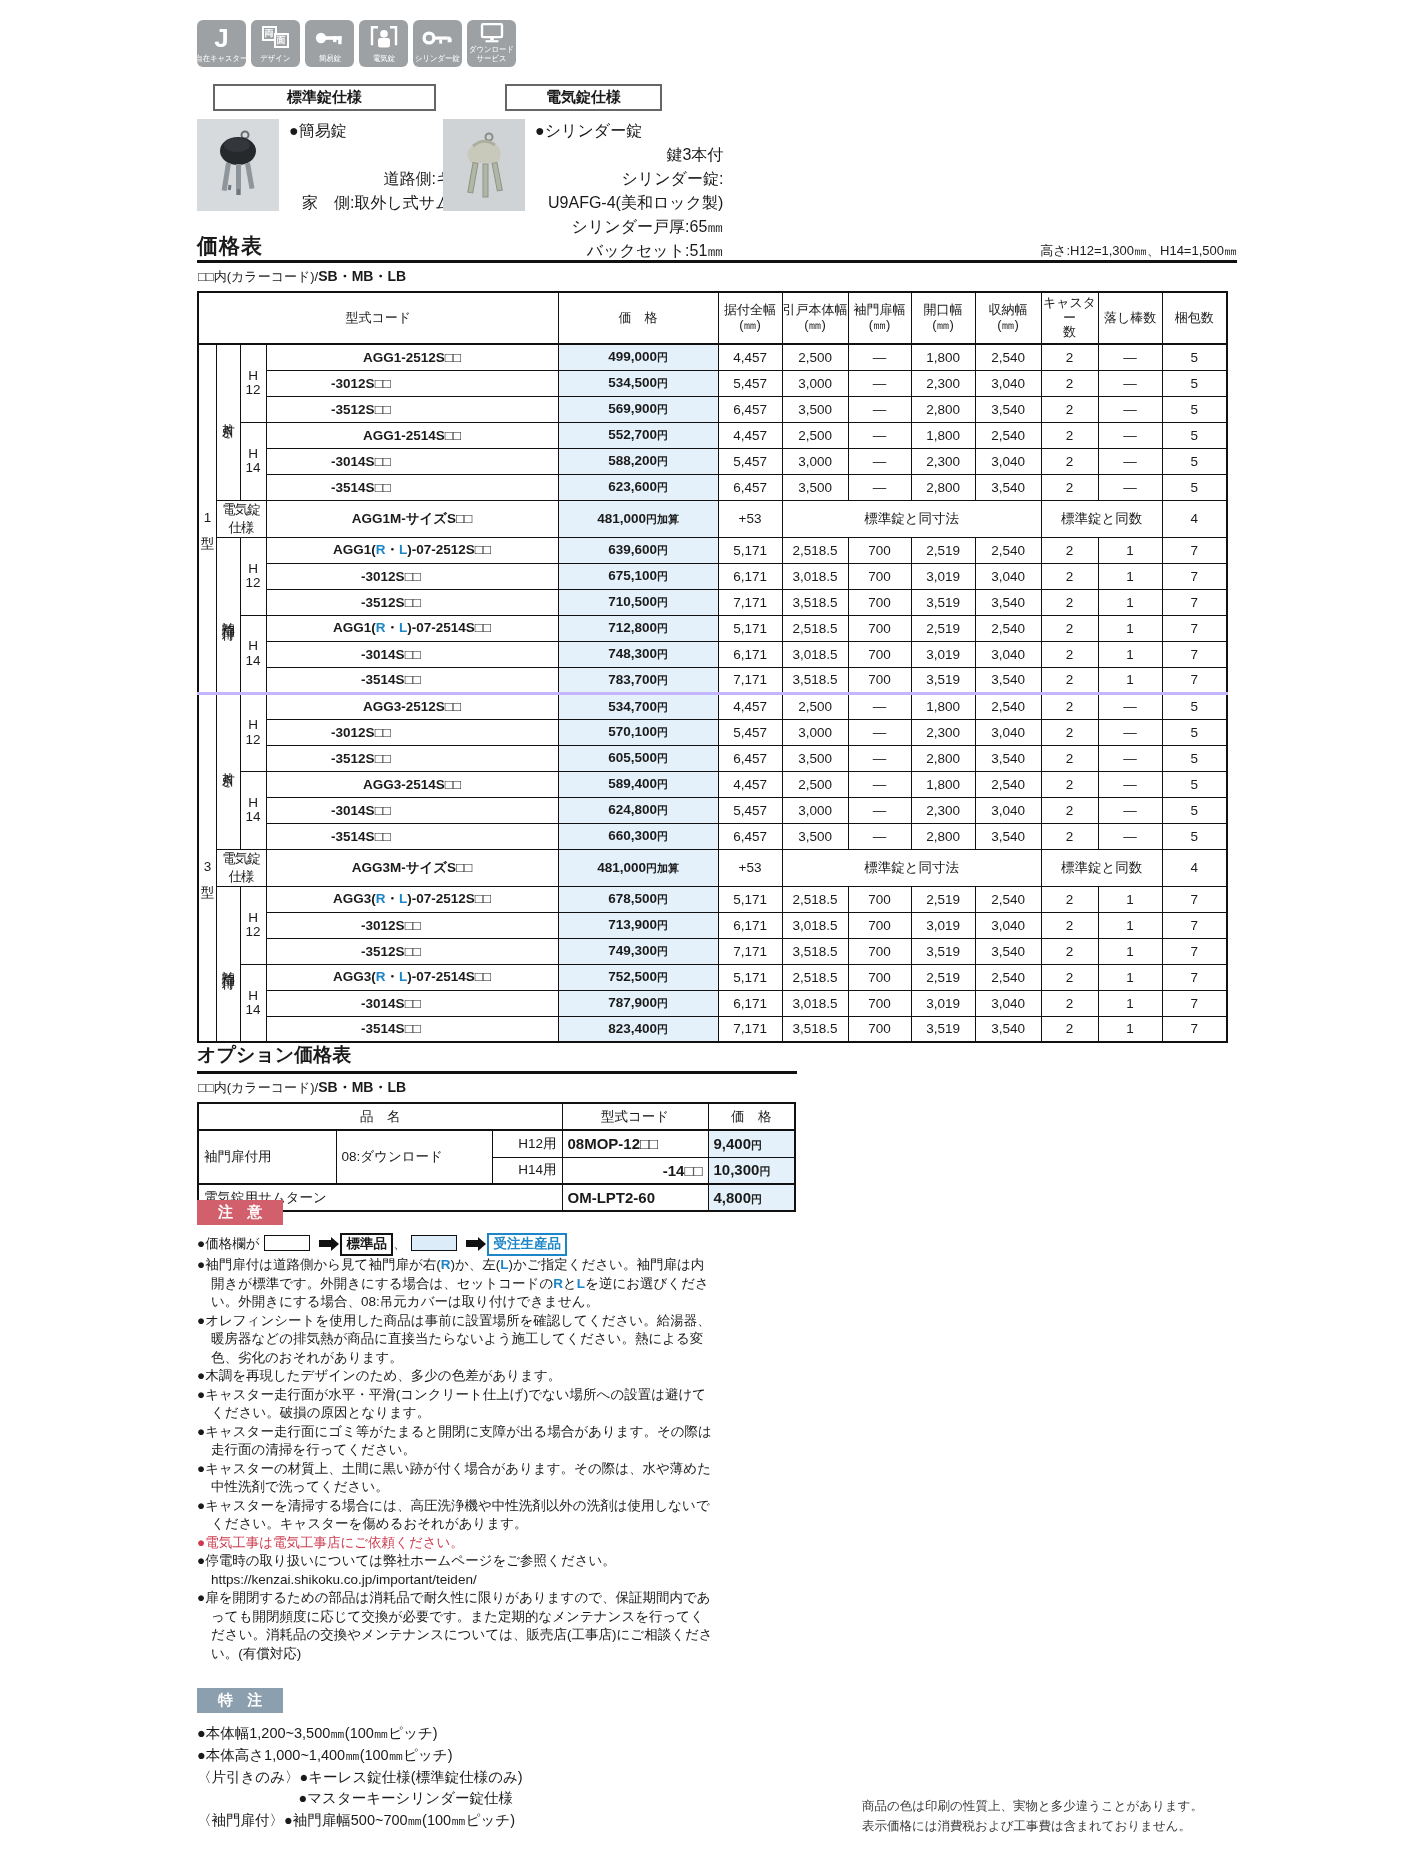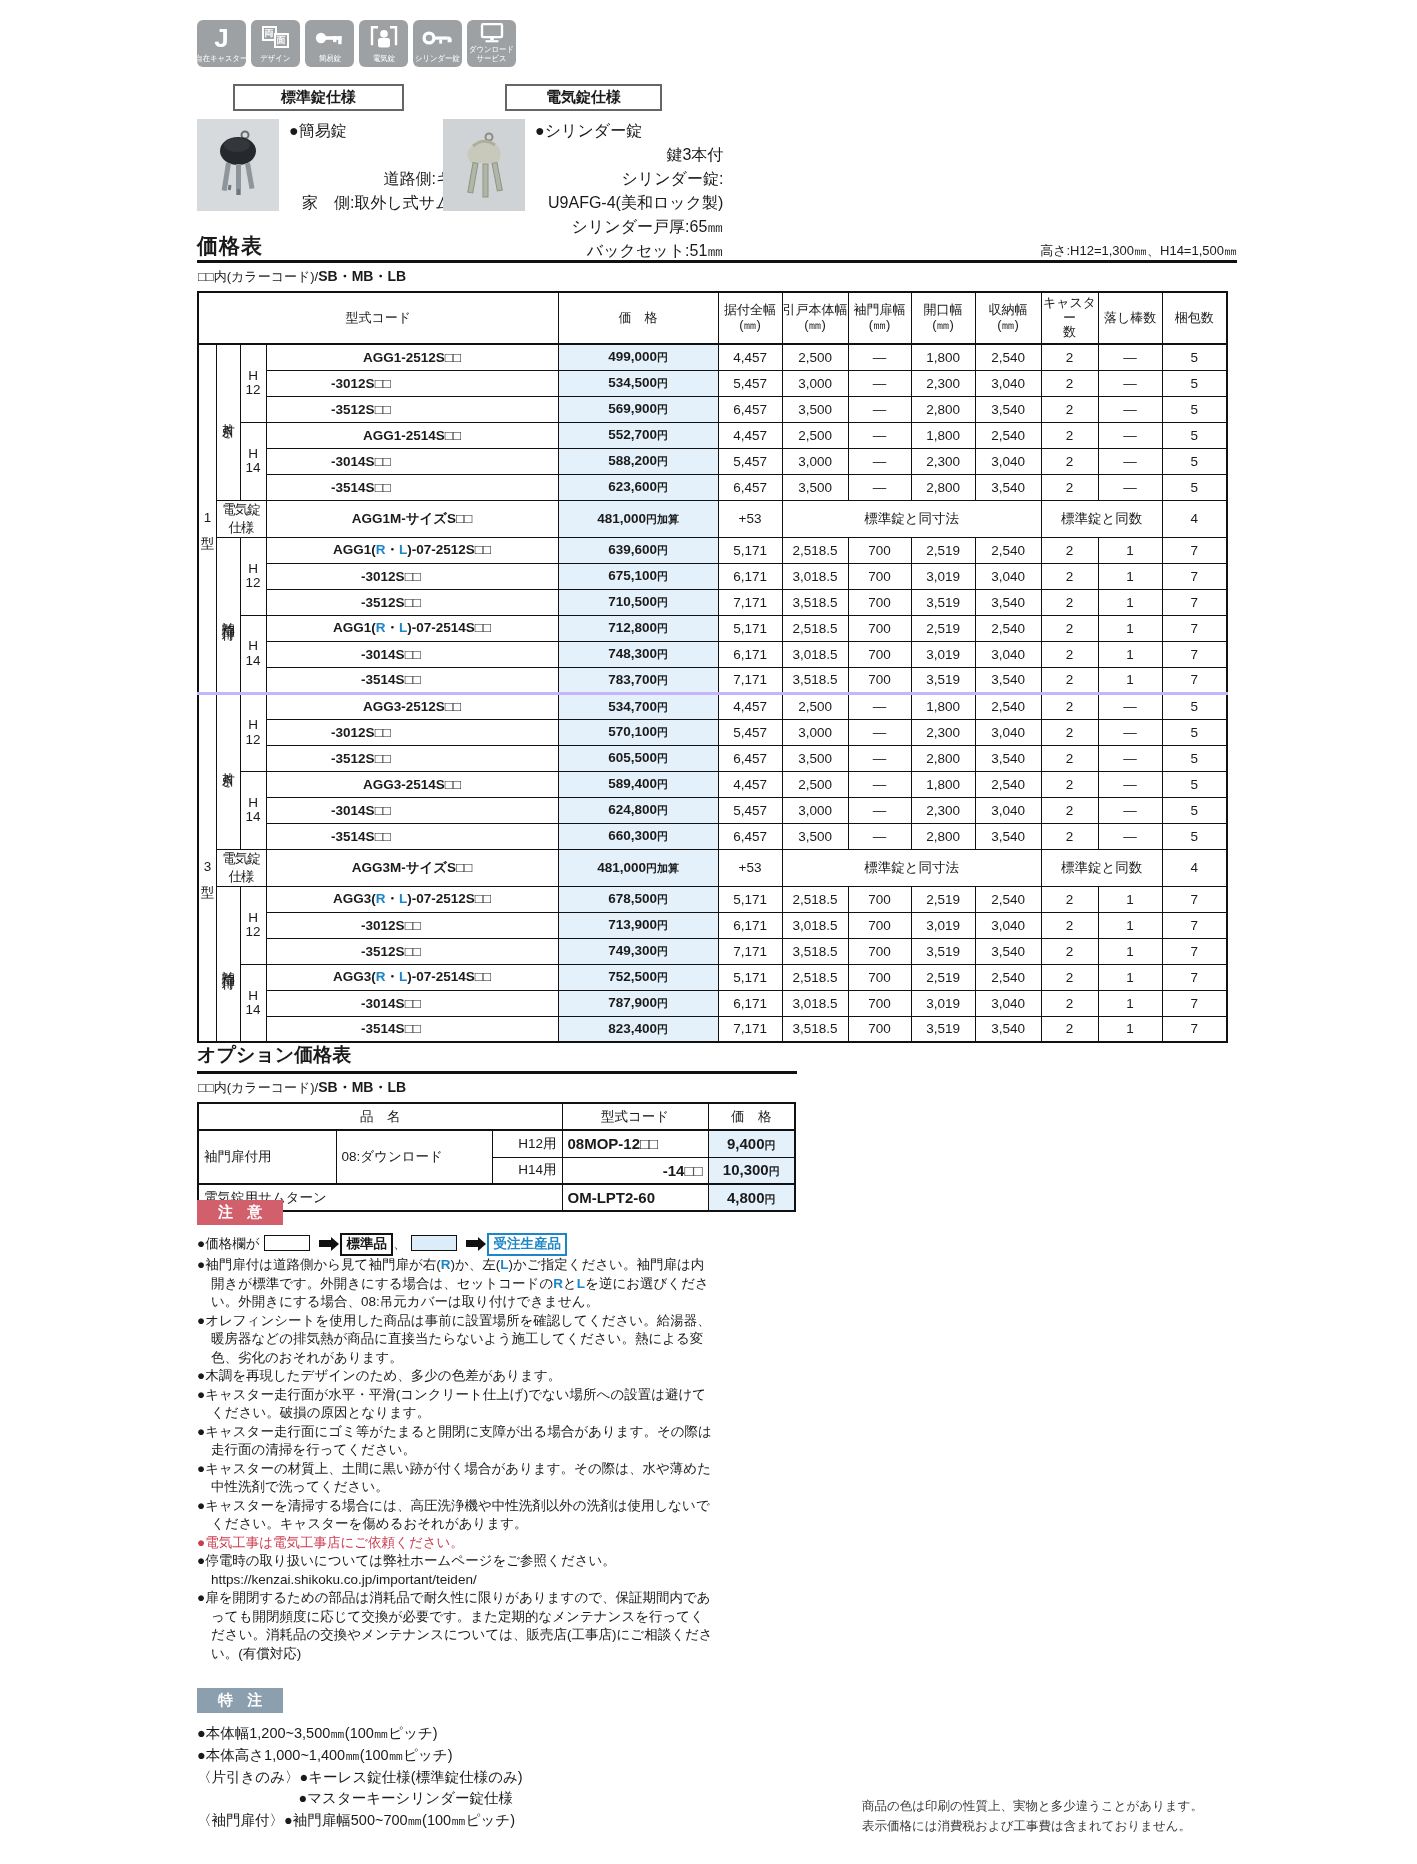--- a/index.html
+++ b/index.html
@@ -29,21 +29,21 @@
   .ryo-wrap{position:relative;width:30px;height:24px;}
   .ryo-wrap span{position:absolute;border:2px solid #fff;font-size:9px;line-height:1;padding:1px;background:#9ea1a3;font-weight:bold;}
   .ryo-wrap .r1{left:1px;top:0;}
   .ryo-wrap .r2{left:13px;top:7px;}
 
   
   .sec-specs{position:absolute;left:197px;top:84px;display:flex;}
   .spec-block{width:246px;}
   .spec-block.right{width:260px;}
   .spec-title{border:2px solid #666;text-align:center;font-weight:bold;font-size:15px;
-    padding:2px 0;width:171px;margin-left:36px;}
+    padding:2px 0;width:223px;margin-left:16px;}
   .spec-block.right .spec-title{width:157px;margin-left:62px;}
   .spec-body{display:flex;margin-top:8px;}
   .photo{width:82px;height:92px;flex:0 0 82px;}
   .spec-lines{margin:0 0 0 10px;padding:0;list-style:none;font-size:16px;line-height:1.5;}
   .spec-lines li{white-space:pre;}
   .spec-lines li.indent{padding-left:13px;text-align:right;}
 
   
   .sec-price{position:absolute;left:197px;top:232px;width:1040px;}
   .price-title-row{display:flex;justify-content:space-between;align-items:flex-end;
@@ -72,21 +72,21 @@
 
   
   .sec-option{position:absolute;left:197px;top:1042px;width:600px;}
   .opt-title{margin:0;font-size:19px;border-bottom:3px solid #111;padding-bottom:3px;}
   table.opt-table{border-collapse:collapse;table-layout:fixed;width:597px;border:2px solid #111;margin-top:1px;}
   table.opt-table th,table.opt-table td{border:1px solid #111;padding:0 5px;font-size:13.5px;height:27px;}
   table.opt-table th{font-weight:normal;text-align:center;border-bottom:2.5px solid #111;}
   table.opt-table td.tl{text-align:left;}
   table.opt-table td.tr-al{text-align:right;}
   table.opt-table td.code{font-weight:bold;font-size:15px;}
-  table.opt-table td.opt-price{background:var(--price-bg);font-weight:bold;font-size:15px;text-align:center;}
+  table.opt-table td.opt-price{background:var(--price-bg);font-weight:bold;font-size:15px;text-align:left;}
   table.opt-table td.opt-price .yen{font-size:11px;}
   tr.opt-thumb td{border-top:2.5px solid #111;}
 
   
   .sec-notes{position:absolute;left:197px;top:1200px;width:516px;}
   .badge{display:inline-block;color:#fff;font-weight:bold;font-size:15px;letter-spacing:5px;
     padding:3px 16px 3px 21px;}
   .badge.notice{background:var(--notice-badge);}
   .badge.tokuchu{background:var(--tokuchu-badge);}
   ul.note-list{list-style:none;margin:8px 0 0;padding:0;font-size:13.5px;line-height:1.37;}

